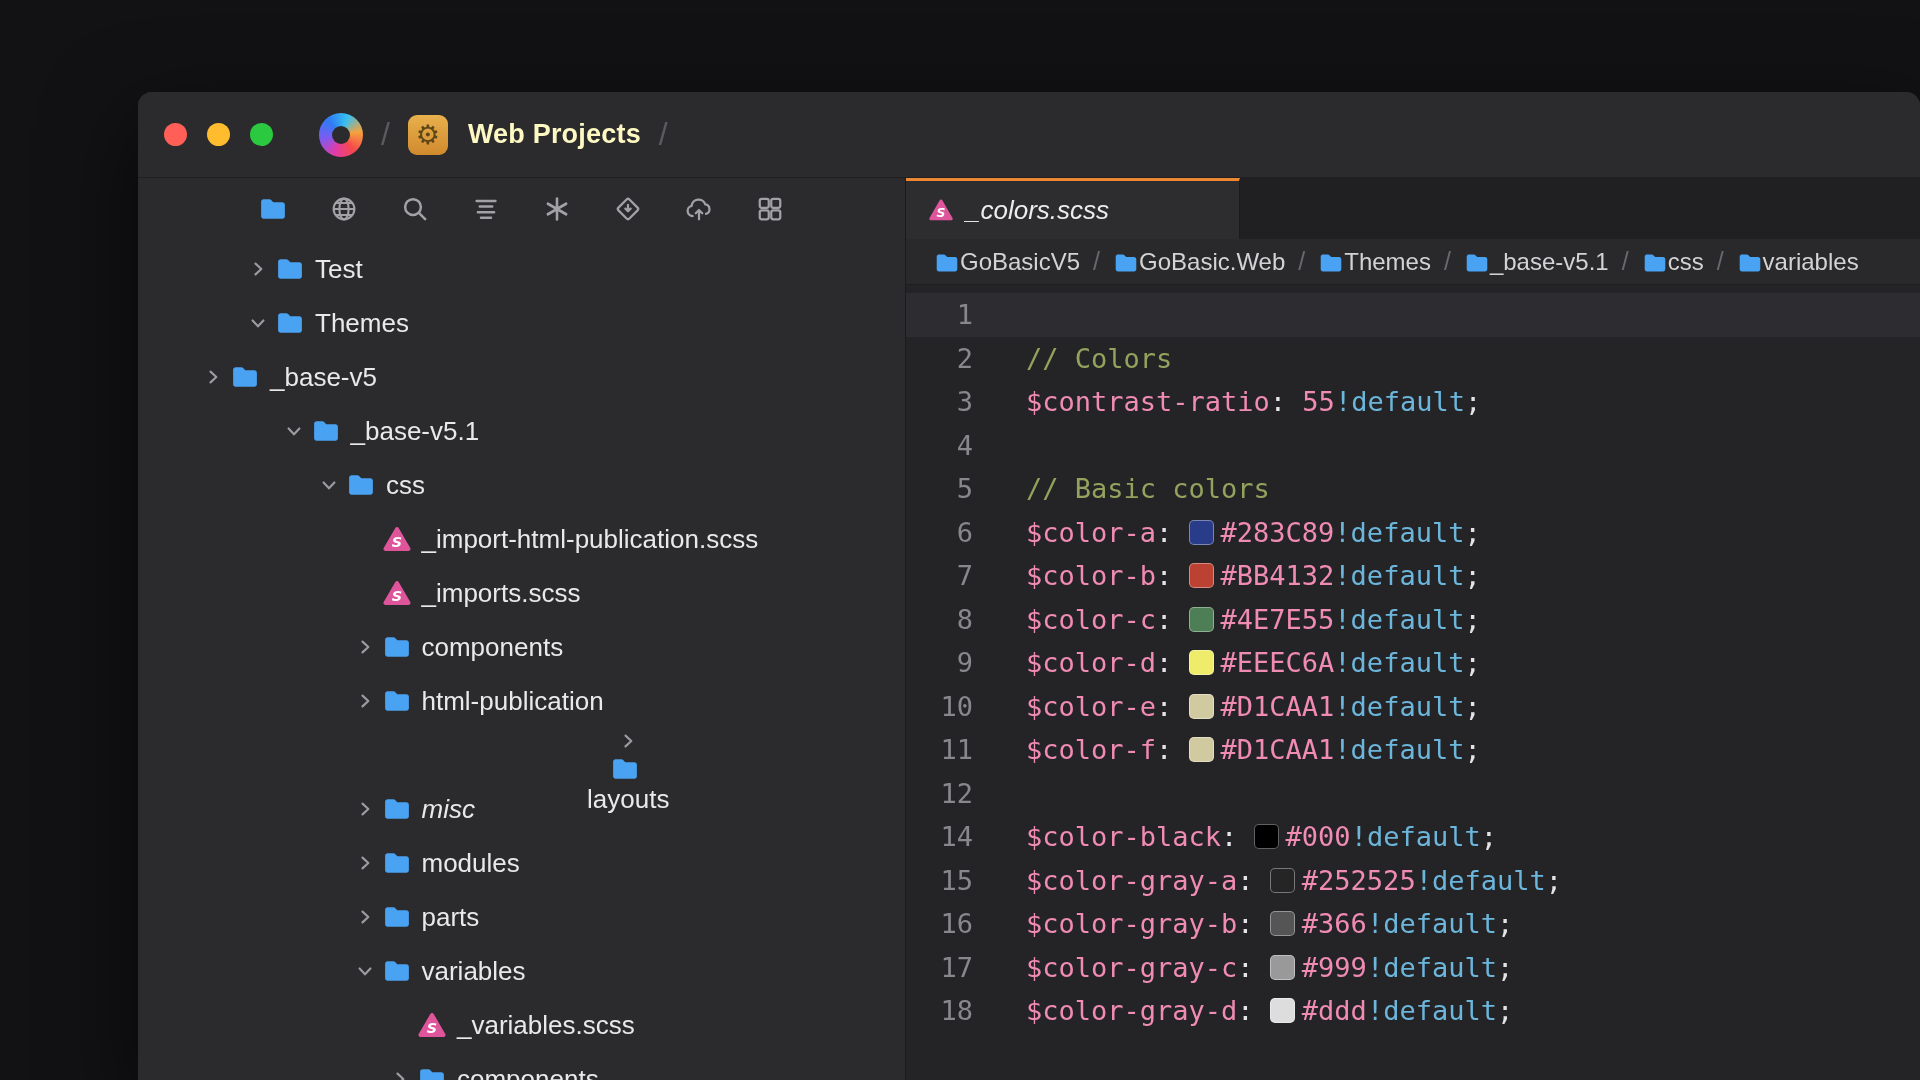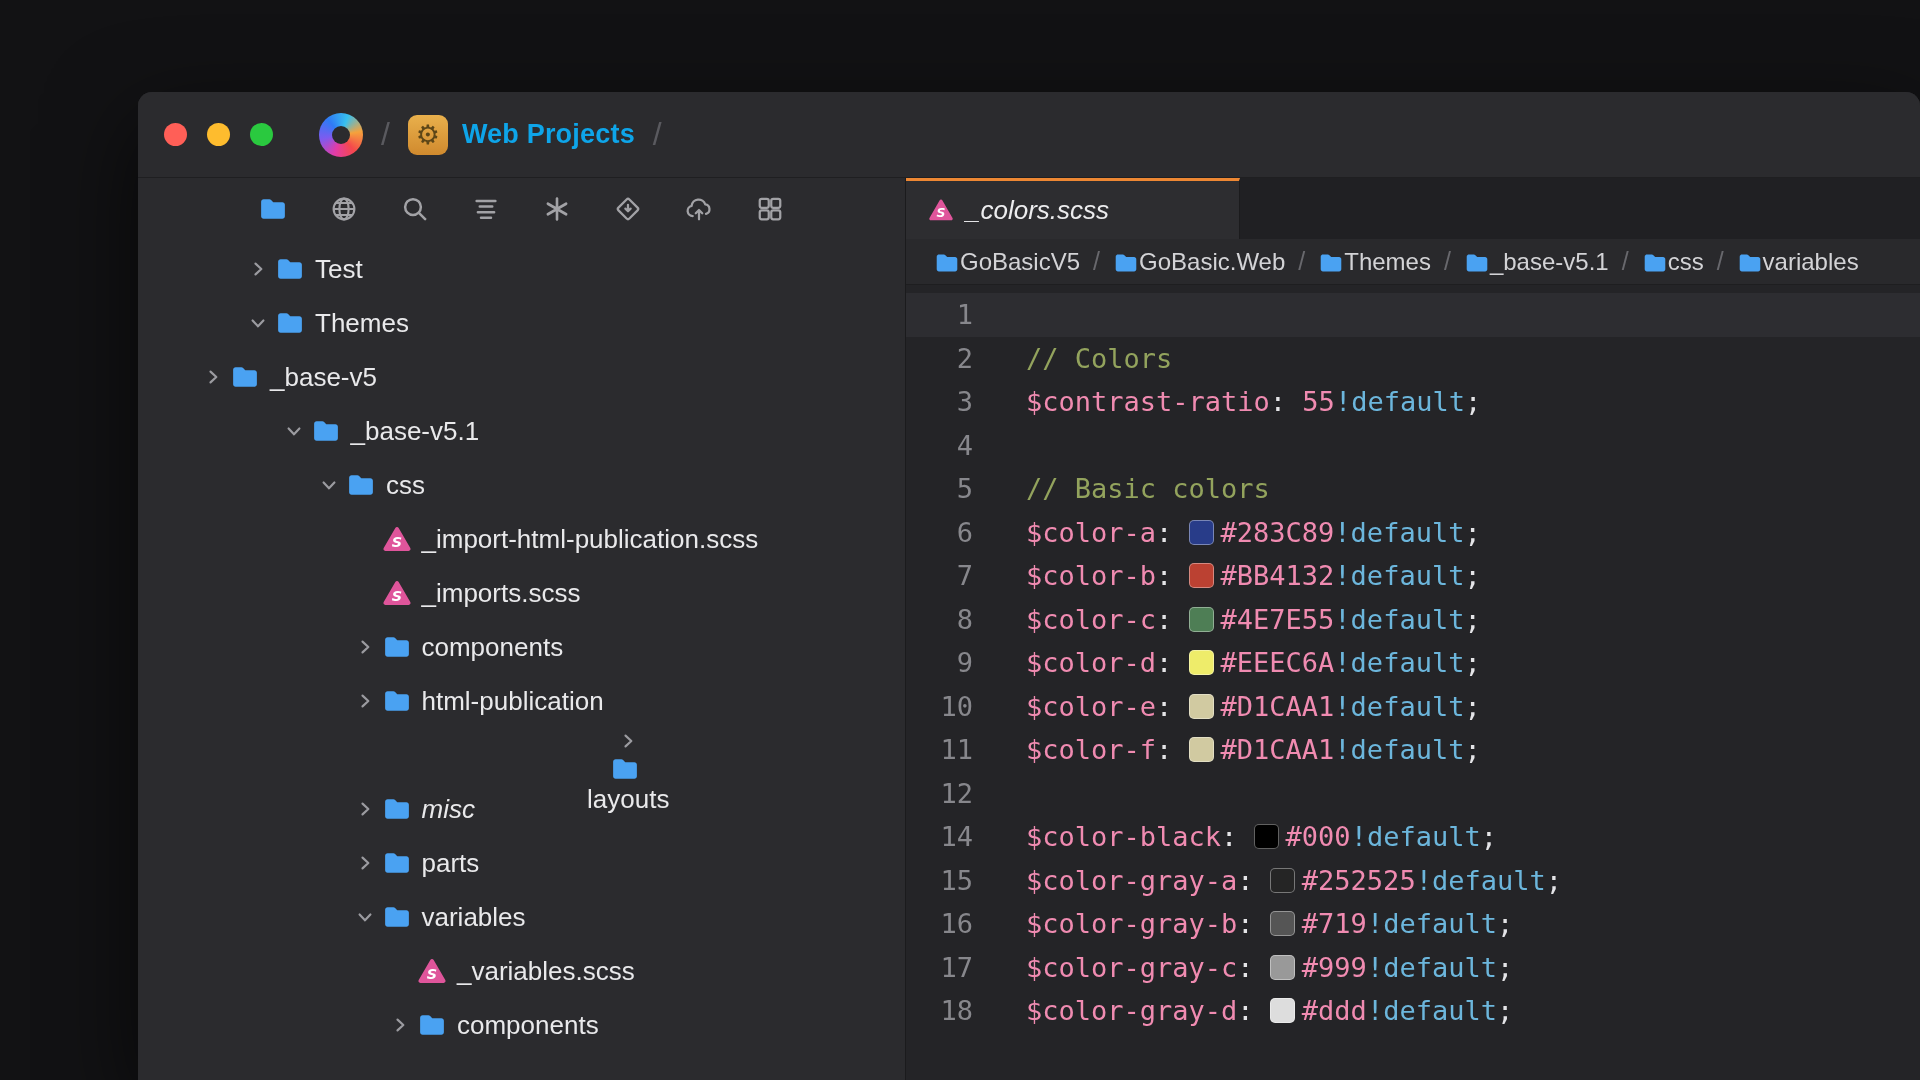--- a/index.html
+++ b/index.html
@@ -15,21 +15,21 @@
     padding-left:26px;background:#2b2b2e;border-bottom:1px solid #1f1f21}
   .lights{display:flex;gap:20px}
   .light{width:23px;height:23px;border-radius:50%}
   .light.red{background:#FF5F57}.light.yellow{background:#FEBC2E}.light.green{background:#2AC93F}
   .app-icon{width:44px;height:44px;margin-left:46px;border-radius:50%;position:relative;
     background:conic-gradient(from 140deg,#f5484c,#e13ca8,#7b5cf0,#2f7bf5,#37c0f0,#f5a23c,#f5484c)}
   .app-icon::after{content:"";position:absolute;inset:13px;border-radius:50%;background:#2b2b2e}
   .tslash{font-size:32px;color:#5a5a5f;margin:0 18px;font-weight:400}
   .proj-icon{width:40px;height:40px;border-radius:9px;background:linear-gradient(180deg,#E9B04C,#D08A2E);
     display:flex;align-items:center;justify-content:center;font-size:27px;color:#5d4617}
-  .title{font-size:27px;font-weight:700;color:#0ea5e9;margin-left:14px;letter-spacing:.2px}
+  .title{font-size:27px;font-weight:700;color:#fef9c3;margin-left:20px;letter-spacing:.2px}
 
   
   .wbody{flex:1;display:flex;min-height:0}
   .sidebar{width:768px;flex:0 0 768px;background:#2b2b2e;border-right:1px solid #1b1b1d;
     display:flex;flex-direction:column;min-height:0}
   .toolbar{height:61px;flex:0 0 61px;display:flex;align-items:center;gap:41px;padding-left:120px}
   .tbi{width:30px;height:30px;flex:0 0 30px}
   .tbi svg{width:100%;height:100%;display:block}
 
   .tree{flex:1;overflow:hidden;padding-top:3px}
@@ -283,20 +283,33 @@
             <span class="chev">
               <svg viewBox="0 0 24 24" fill="none" stroke="#9b9ba0" stroke-width="2.6" stroke-linecap="round" stroke-linejoin="round">
                 <path d="M9 5.5L16 12l-7 6.5"></path>
               </svg>
             </span>
             <span class="ticon">
               <svg viewBox="0 0 24 24">
                 <path fill="#4AA2F2" d="M2.5 6.2C2.5 5.1 3.4 4.2 4.5 4.2h4.6c.5 0 1 .2 1.4.6l1.7 1.7h7.3c1.1 0 2 .9 2 2v9.3c0 1.1-.9 2-2 2h-15c-1.1 0-2-.9-2-2z"></path>
               </svg>
             </span>
+            <span class="tlabel">modules</span>
+          </div>
+          <div class="row" style="padding-left: 213.5px;">
+            <span class="chev">
+              <svg viewBox="0 0 24 24" fill="none" stroke="#9b9ba0" stroke-width="2.6" stroke-linecap="round" stroke-linejoin="round">
+                <path d="M9 5.5L16 12l-7 6.5"></path>
+              </svg>
+            </span>
+            <span class="ticon">
+              <svg viewBox="0 0 24 24">
+                <path fill="#4AA2F2" d="M2.5 6.2C2.5 5.1 3.4 4.2 4.5 4.2h4.6c.5 0 1 .2 1.4.6l1.7 1.7h7.3c1.1 0 2 .9 2 2v9.3c0 1.1-.9 2-2 2h-15c-1.1 0-2-.9-2-2z"></path>
+              </svg>
+            </span>
             <span class="tlabel">parts</span>
           </div>
           <div class="row" style="padding-left: 213.5px;">
             <span class="chev exp">
               <svg viewBox="0 0 24 24" fill="none" stroke="#9b9ba0" stroke-width="2.6" stroke-linecap="round" stroke-linejoin="round">
                 <path d="M9 5.5L16 12l-7 6.5"></path>
               </svg>
             </span>
             <span class="ticon">
               <svg viewBox="0 0 24 24">
@@ -450,21 +463,21 @@
           <div class="line">
             <span class="ln">14</span>
             <span class="lc"><span class="c-var">$color-black</span><span class="c-punct">: </span><span class="swatch" style="background: rgb(0, 0, 0);"></span><span class="c-value">#000</span><span class="c-flag">!default</span><span class="c-punct">;</span></span>
           </div>
           <div class="line">
             <span class="ln">15</span>
             <span class="lc"><span class="c-var">$color-gray-a</span><span class="c-punct">: </span><span class="swatch" style="background: rgb(37, 37, 37);"></span><span class="c-value">#252525</span><span class="c-flag">!default</span><span class="c-punct">;</span></span>
           </div>
           <div class="line">
             <span class="ln">16</span>
-            <span class="lc"><span class="c-var">$color-gray-b</span><span class="c-punct">: </span><span class="swatch" style="background: rgb(85, 85, 85);"></span><span class="c-value">#719</span><span class="c-flag">!default</span><span class="c-punct">;</span></span>
+            <span class="lc"><span class="c-var">$color-gray-b</span><span class="c-punct">: </span><span class="swatch" style="background: rgb(85, 85, 85);"></span><span class="c-value">#366</span><span class="c-flag">!default</span><span class="c-punct">;</span></span>
           </div>
           <div class="line">
             <span class="ln">17</span>
             <span class="lc"><span class="c-var">$color-gray-c</span><span class="c-punct">: </span><span class="swatch" style="background: rgb(153, 153, 153);"></span><span class="c-value">#999</span><span class="c-flag">!default</span><span class="c-punct">;</span></span>
           </div>
           <div class="line">
             <span class="ln">18</span>
             <span class="lc"><span class="c-var">$color-gray-d</span><span class="c-punct">: </span><span class="swatch" style="background: rgb(221, 221, 221);"></span><span class="c-value">#ddd</span><span class="c-flag">!default</span><span class="c-punct">;</span></span>
           </div>
         </div>

